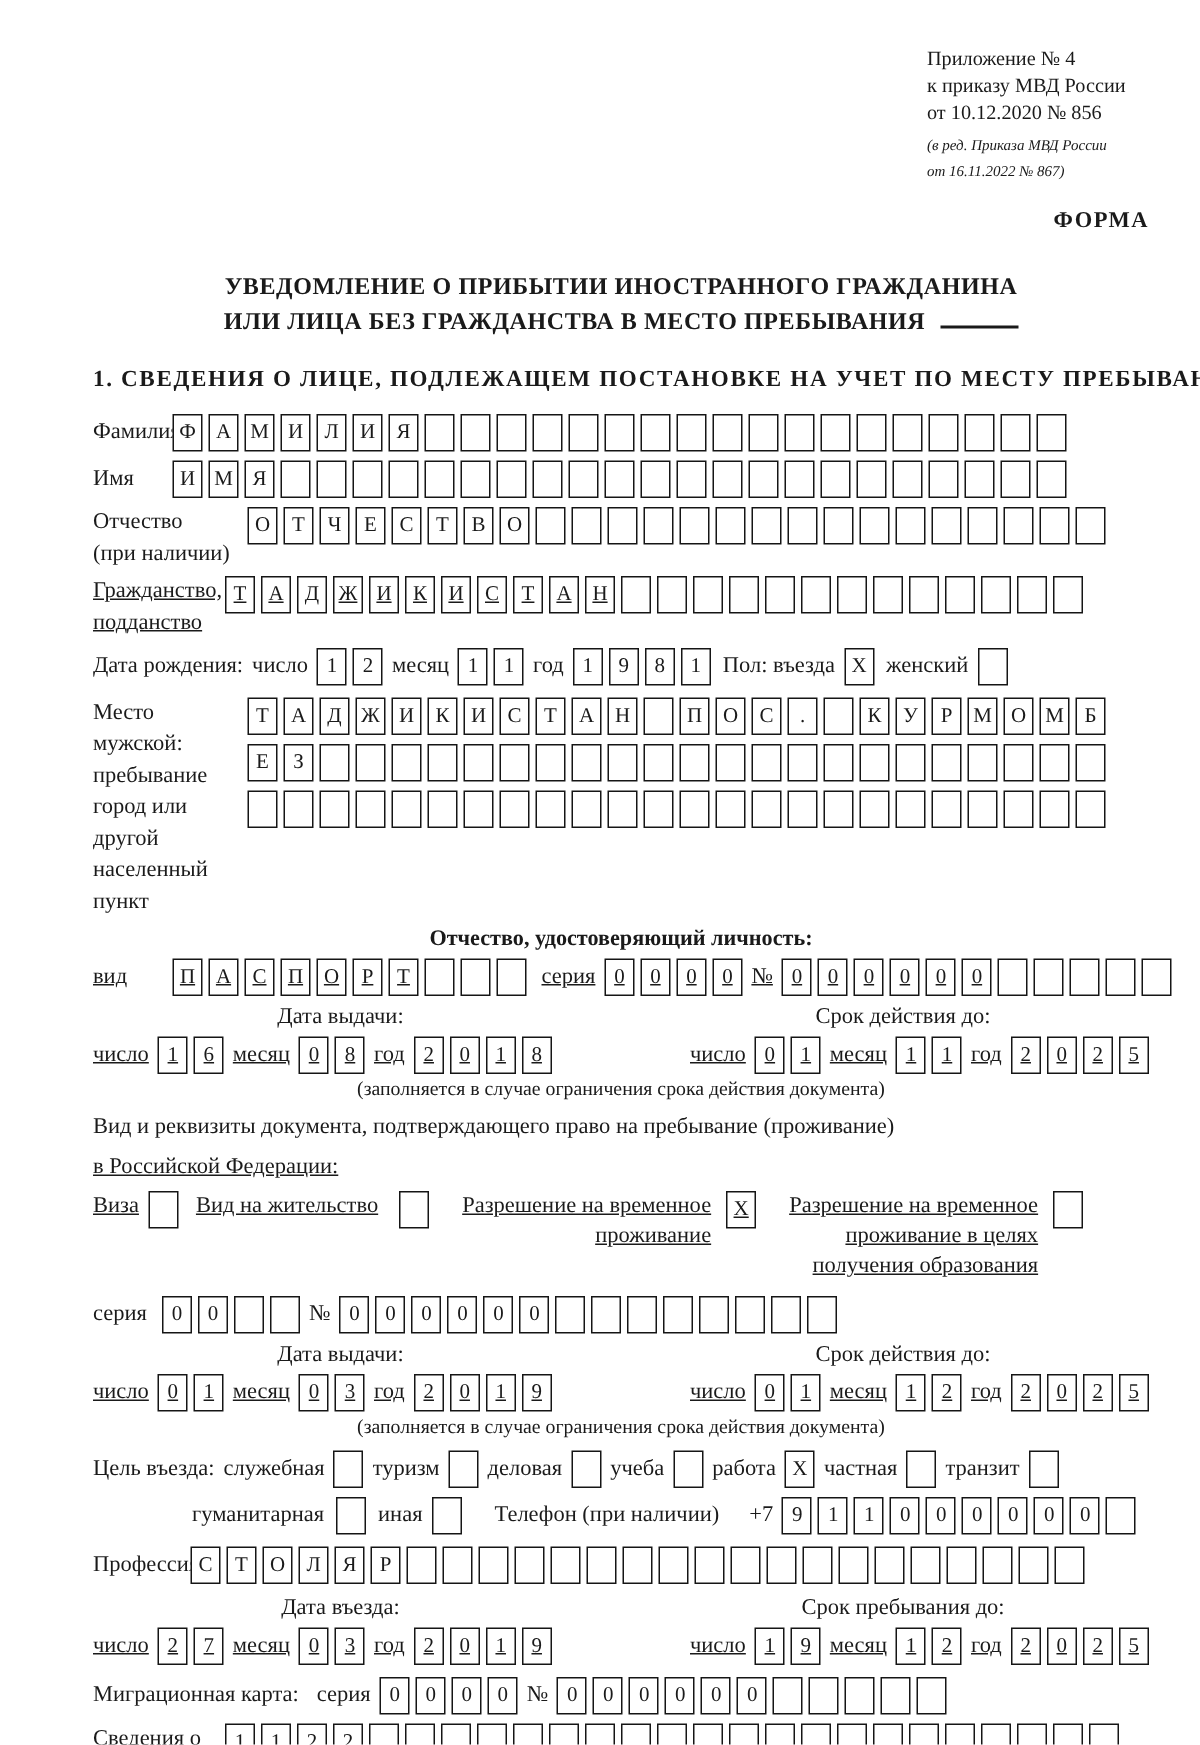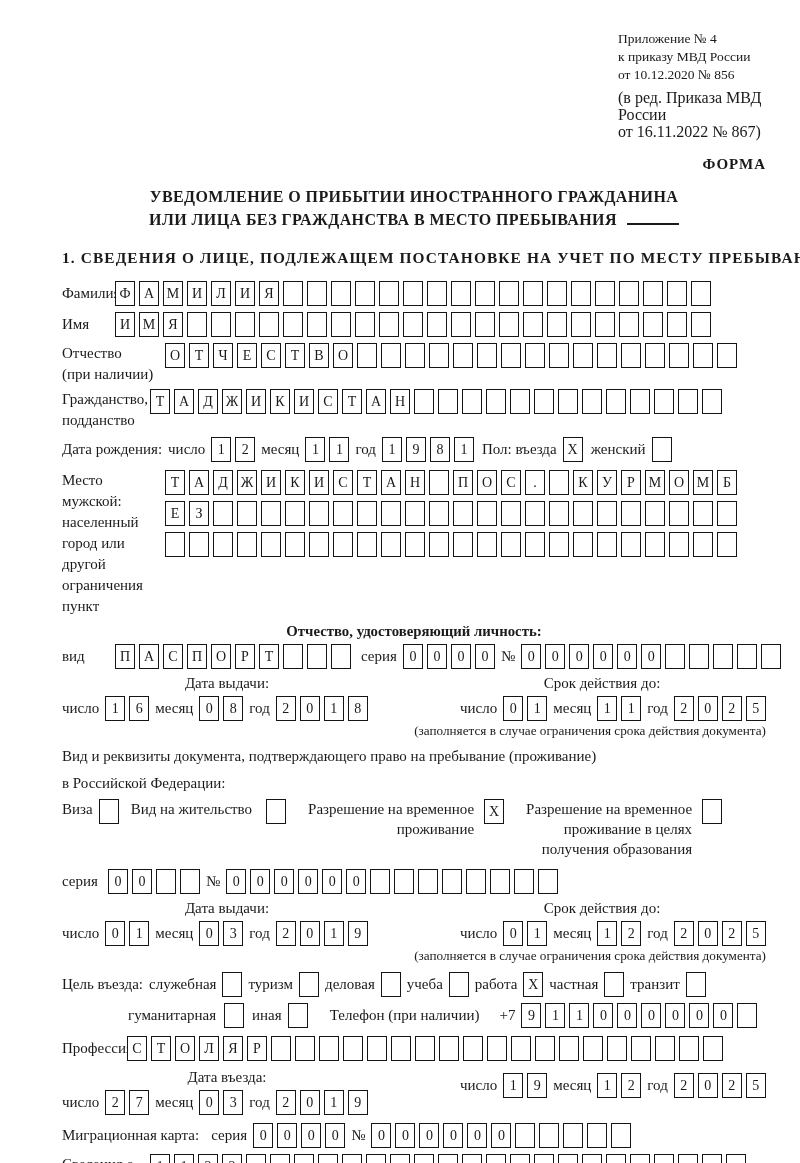--- a/index.html
+++ b/index.html
@@ -1,45 +1,45 @@
 <!DOCTYPE html>
 <html><head>
 <meta charset="utf-8">
 <style>
   html,body{margin:0;padding:0;background:#fff;}
   body{width:800px;height:1163px;overflow:hidden;font-family:"Liberation Serif",serif;color:#1a1a1a;}
   .page{padding:30px 34px 0 62px;position:relative;}
   .hdr{margin-left:556px;font-size:13.5px;line-height:18px;}
-  .hdr .sub{font-size:16px;line-height:17px;}
+  .hdr .sub{font-size:10px;line-height:17px;font-style:italic;}
   .hdr .sub.first{margin-top:5px;}
   .forma{text-align:right;font-weight:bold;font-size:15px;letter-spacing:1px;margin-top:16px;}
-  .title{text-align:center;font-weight:bold;font-size:16px;letter-spacing:.4px;line-height:23px;margin-top:12px;}
+  .title{text-align:center;font-weight:bold;font-size:16px;letter-spacing:.4px;line-height:23px;margin-top:24px;}
   .t-underline{display:inline-block;width:52px;border-bottom:2px solid #1a1a1a;margin-left:10px;}
   .sect{font-weight:bold;font-size:15.4px;letter-spacing:1.1px;margin-top:18px;white-space:nowrap;}
   .row{display:flex;align-items:flex-start;}
   .vcenter{align-items:center;}
   .lbl{font-size:15px;line-height:21px;flex:0 0 auto;}
   .w53{width:53px;}
   .w65{width:65px;}
   .w88{width:88px;}
   .w103{width:103px;}
   .cells{display:flex;gap:4px;flex:0 0 auto;}
   .cell{width:18px;height:23px;border:1.6px solid #151515;display:inline-flex;align-items:center;justify-content:center;
         font-size:14px;line-height:23px;flex:0 0 auto;background:#fff;}
   .stack>div{margin-bottom:6px;}
   .stack>div:last-child{margin-bottom:0;}
-  .mt4{margin-top:4px;} .mt6{margin-top:6px;} .mt8{margin-top:8px;} .mt10{margin-top:10px;} .mt14{margin-top:14px;}
+  .mt4{margin-top:4px;text-decoration:underline;} .mt6{margin-top:6px;} .mt8{margin-top:8px;} .mt10{margin-top:10px;} .mt14{margin-top:14px;}
   .dlbl{font-size:15px;margin:0 6px;flex:0 0 auto;}
   .dategrp{display:flex;align-items:center;}
   .dhead{font-size:15px;text-align:center;}
   .half1{width:390px;flex:0 0 auto;}
   .half1 .dhead{width:330px;}
   .half2{flex:1;}
   .half2 .dhead{width:300px;}
-  .note-right{font-size:13.2px;text-align:right;margin-top:2px;}
+  .note-right{font-size:13.2px;text-align:center;margin-top:2px;}
   .center-head{text-align:center;font-weight:bold;font-size:14.8px;margin-top:6px;}
   .plain{font-size:15px;line-height:23px;}
   .cb-ml{font-size:15px;text-align:right;line-height:20px;flex:0 0 auto;}
   .gap6{margin-left:6px;} .gap8{margin-left:8px;} .gap10{margin-left:10px;} .gap14{margin-left:14px;} .gap22{margin-left:22px;} .gap28{margin-left:12px;}
 </style>
 </head>
 <body>
 
 <div class="page">
 
@@ -213,23 +213,23 @@
       </div>
     <span class="dlbl gap8">женский</span>
     <div class="cells">
         <span class="cell"></span>
       </div>
   </div>
 
   <div class="row mt8">
     <div class="lbl w103">
       <div>Место мужской:</div>
-      <div>населенный</div>
+      <div>пребывание</div>
       <div>город или другой</div>
-      <div>ограничения пункт</div>
+      <div>населенный пункт</div>
     </div>
     <div class="stack">
       <div class="cells">
           <span class="cell">Т</span>
           <span class="cell">А</span>
           <span class="cell">Д</span>
           <span class="cell">Ж</span>
           <span class="cell">И</span>
           <span class="cell">К</span>
           <span class="cell">И</span>
@@ -602,20 +602,21 @@
         <span class="dlbl">год</span>
         <div class="cells">
             <span class="cell">2</span>
             <span class="cell">0</span>
             <span class="cell">1</span>
             <span class="cell">9</span>
           </div>
       </div>
     </div>
     <div class="half2">
+      <div class="dhead">Срок пребывания до:</div>
       <div class="dategrp mt4" style="padding-left:8px">
         <span class="dlbl" style="margin-left:0">число</span>
         <div class="cells">
             <span class="cell">1</span>
             <span class="cell">9</span>
           </div>
         <span class="dlbl">месяц</span>
         <div class="cells">
             <span class="cell">1</span>
             <span class="cell">2</span>

